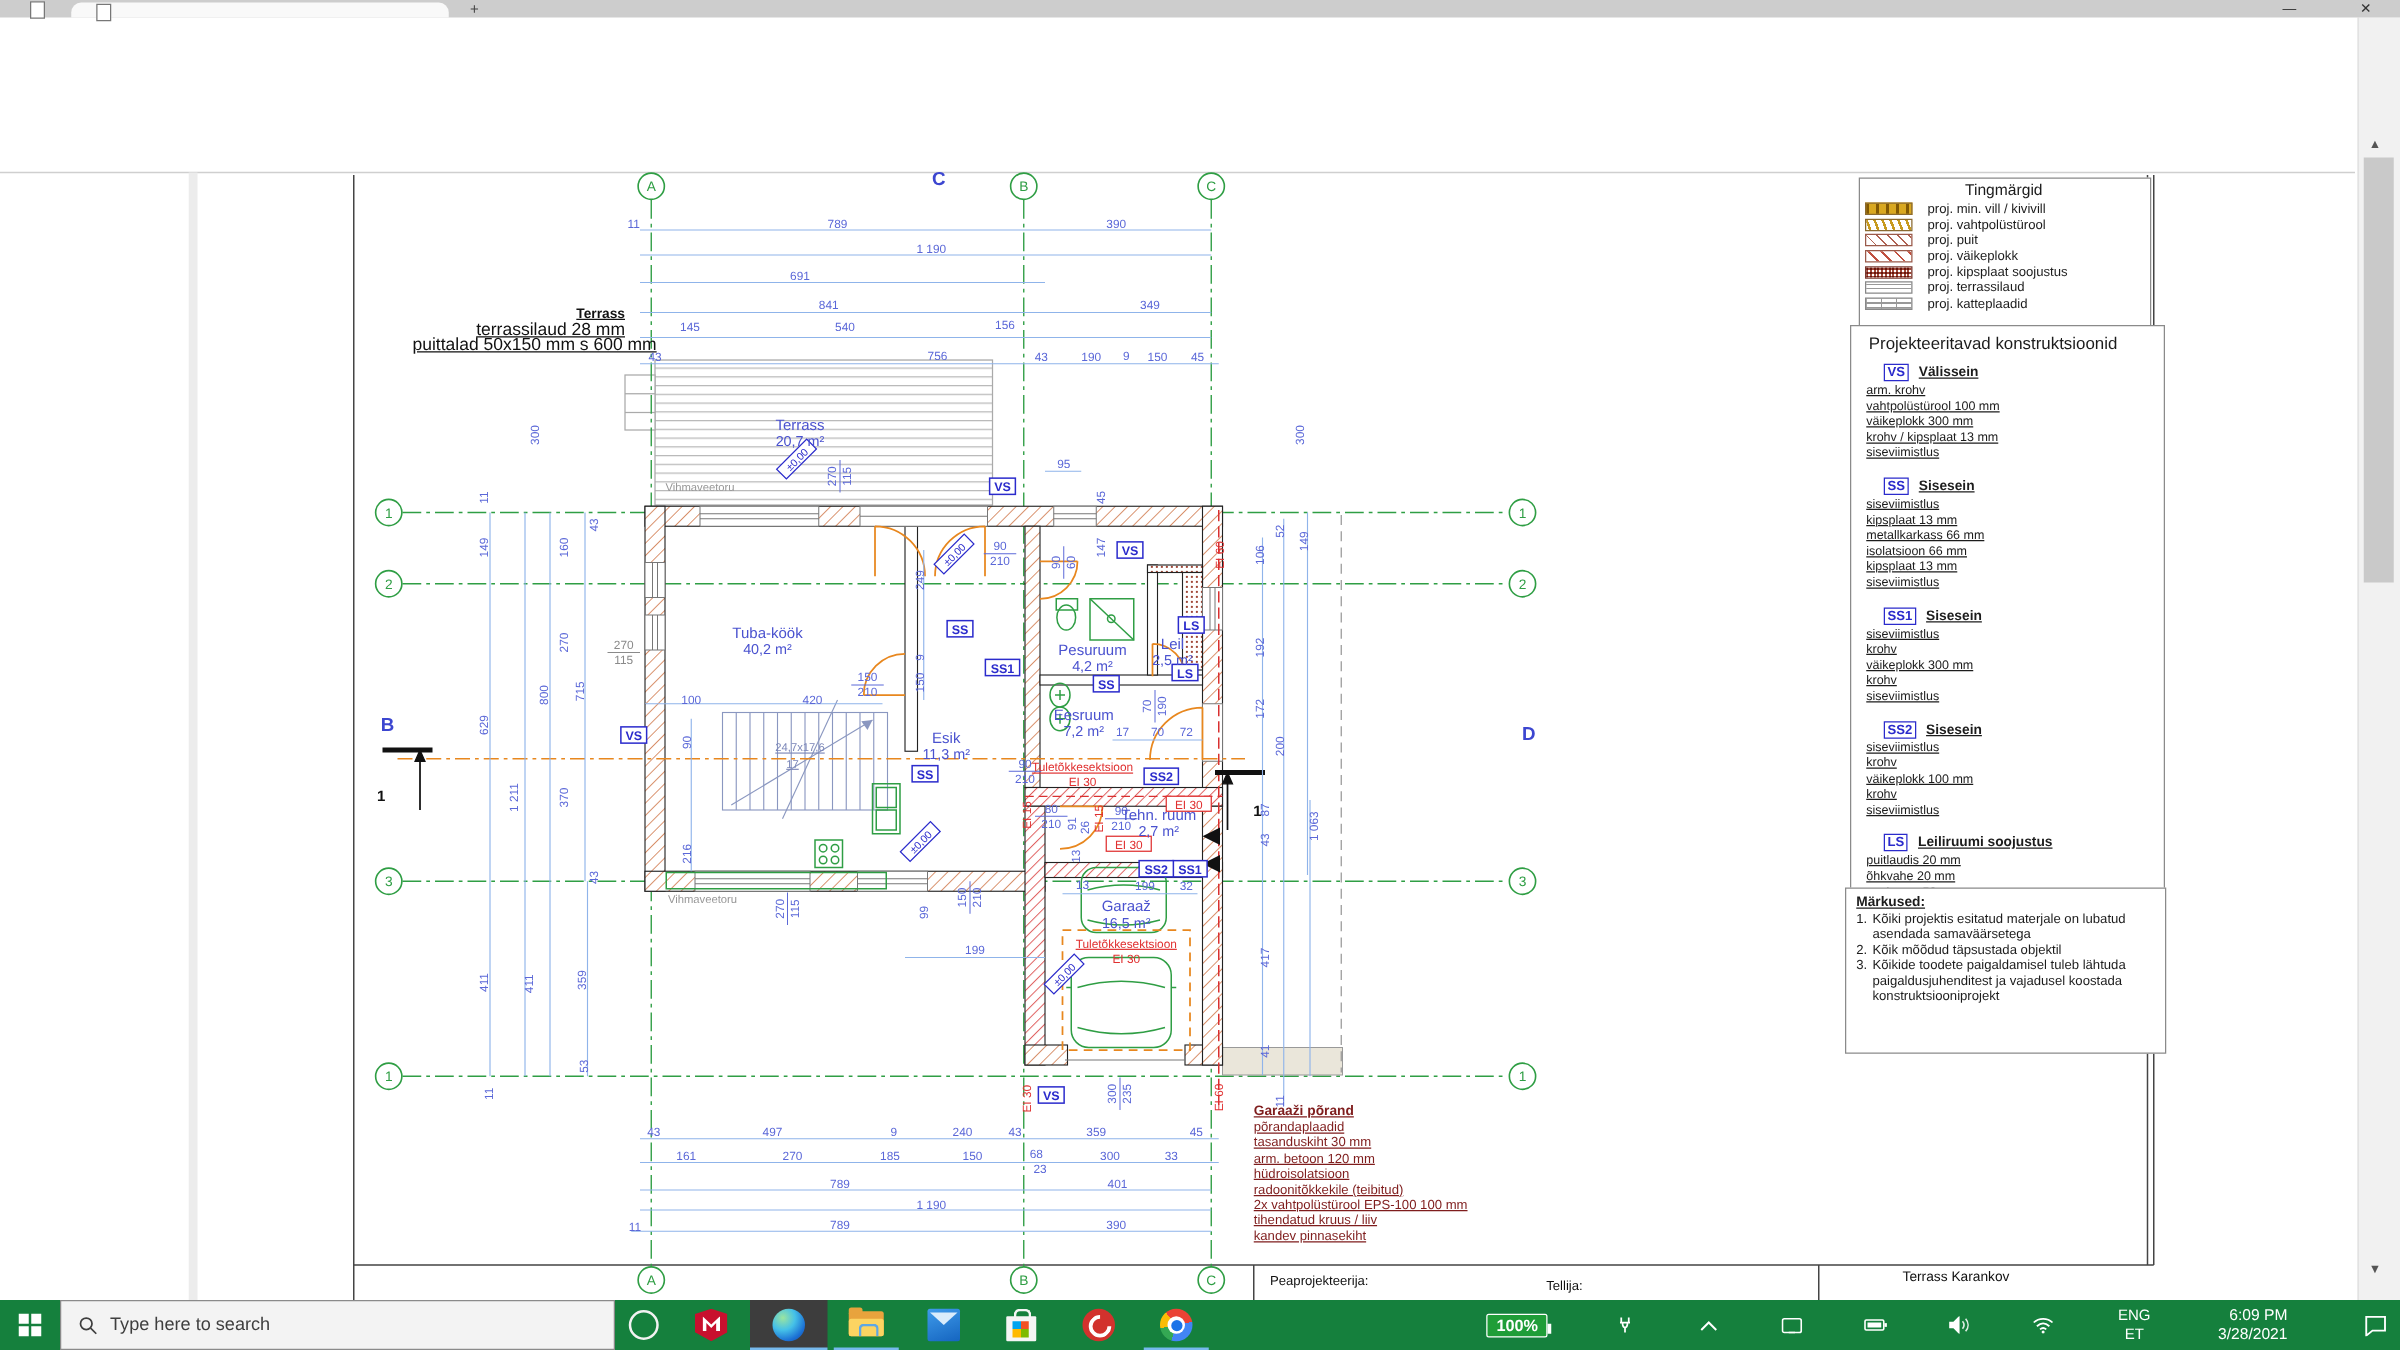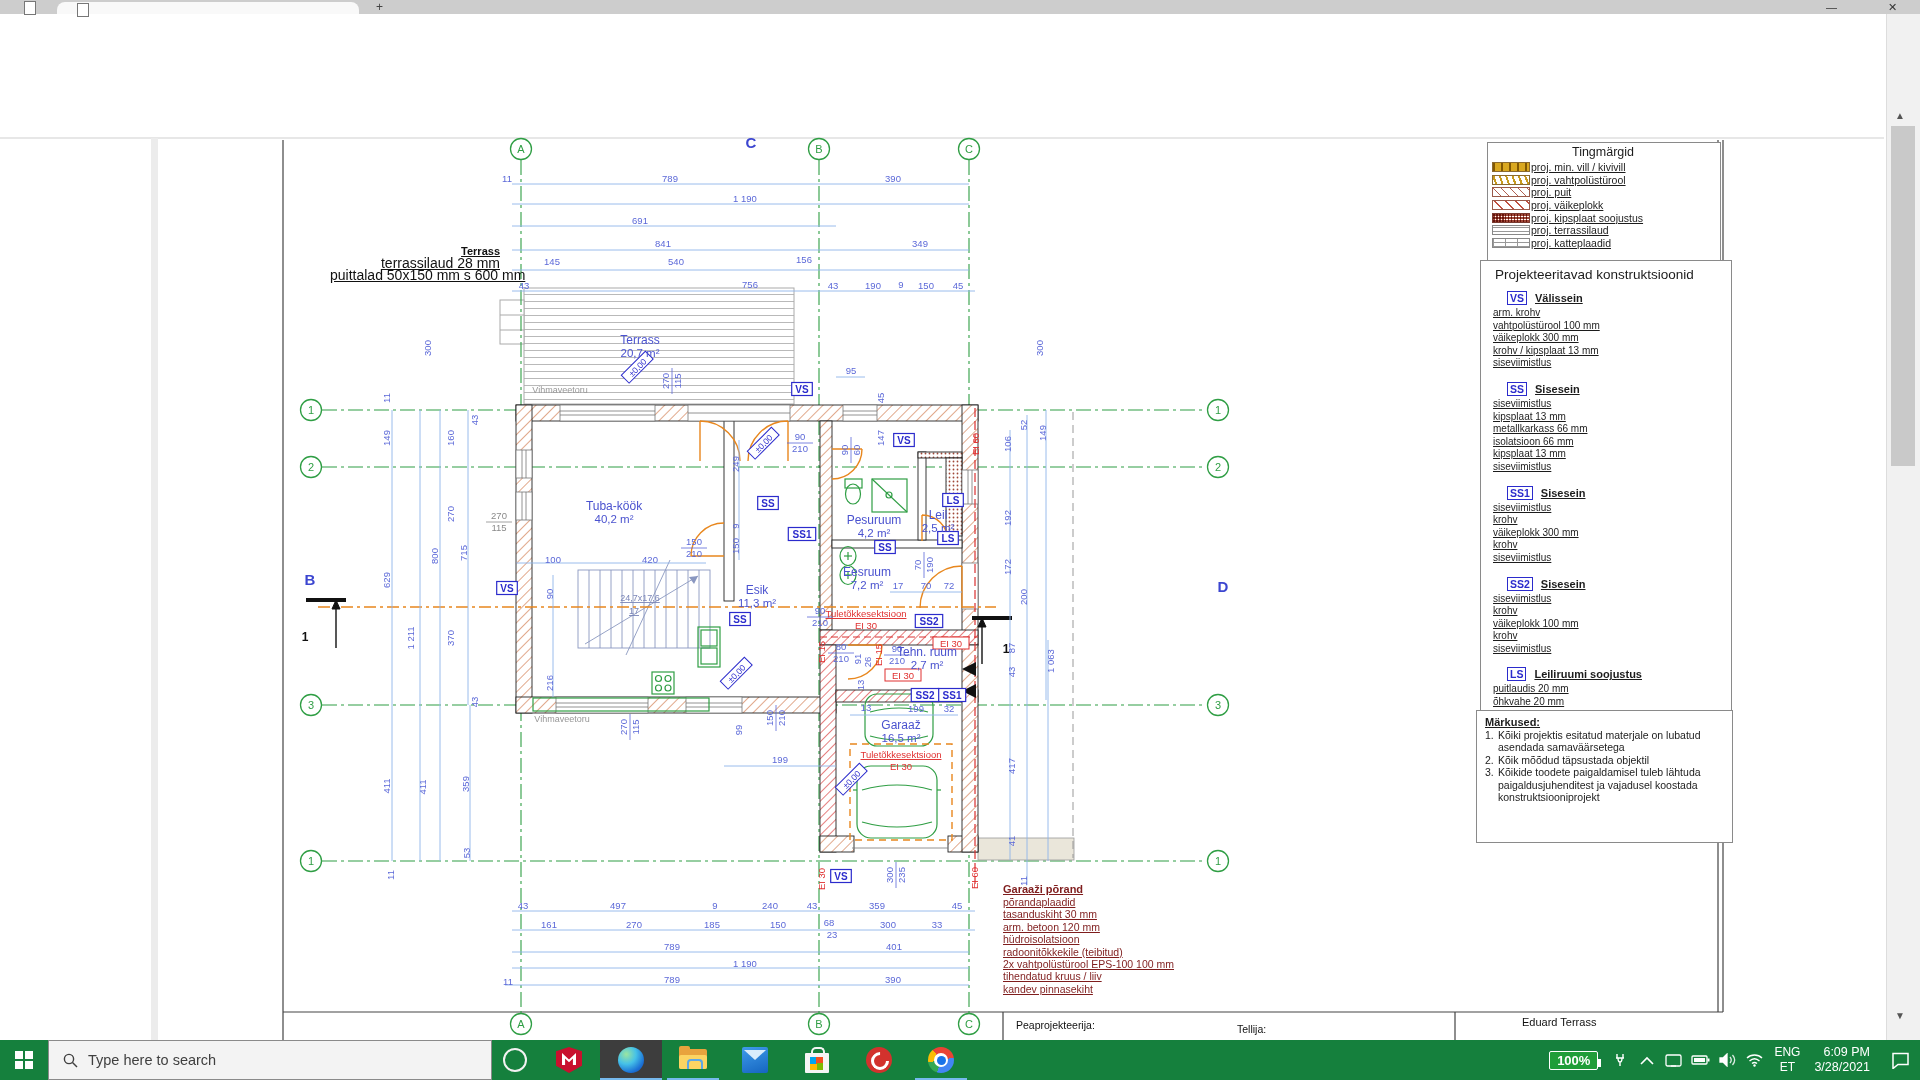--- a/index.html
+++ b/index.html
@@ -17,21 +17,21 @@
     border-left:1px solid #ddd;z-index:25;}
   #scroll-up{position:absolute;left:8px;top:96px;color:#555;font-size:10px;}
   #scroll-down{position:absolute;left:8px;top:996px;color:#555;font-size:10px;}
   #scroll-thumb{position:absolute;left:4px;top:112px;width:24px;height:340px;background:#c9c9c9;}
   
   .panel{position:absolute;background:#fff;border:1px solid #8a8a8a;color:#1c1c1c;z-index:10;}
   #legend{left:1487px;top:142px;width:222px;height:116px;padding:2px 6px 2px 4px;}
   #legend h3{margin:0 0 2px 0;text-align:center;font-size:12.5px;font-weight:normal;}
   .lg-row{display:flex;align-items:center;height:12.6px;}
   .sw{width:36px;height:8px;border:1px solid #8a6a30;flex:none;}
-  .lg-lb{margin-left:1px;font-size:10.5px;white-space:nowrap;text-decoration:underline;}
+  .lg-lb{margin-left:12px;font-size:10.5px;white-space:nowrap;}
   .minvill{background:#d9a821;background-image:repeating-linear-gradient(90deg,rgba(120,80,0,.9) 0 2px,rgba(0,0,0,0) 2px 8px);}
   .vaht{background:repeating-linear-gradient(70deg,#fff 0 2px,#c79a1e 2px 4px,#fff 4px 6px);}
   .puit{border-color:#9a5a4a;background:repeating-linear-gradient(45deg,#fff 0 5px,#b06050 5px 6px);}
   .plokk{border-color:#9a5a4a;background:repeating-linear-gradient(45deg,#fff 0 6px,#c05040 6px 7.5px);}
   .leili{border-color:#7a3a30;background:repeating-linear-gradient(0deg,#a04838 0 1.5px,#fff 1.5px 3px),repeating-linear-gradient(90deg,#a04838 0 1.5px,#fff 1.5px 3px);background-blend-mode:multiply;}
   .terrass{border-color:#888;background:repeating-linear-gradient(0deg,#fff 0 2.5px,#999 2.5px 3.5px);}
   .platen{border-color:#888;background:repeating-linear-gradient(90deg,#999 0 1px,rgba(0,0,0,0) 1px 12px),repeating-linear-gradient(0deg,#999 0 1px,rgba(0,0,0,0) 1px 4px);}
   #constructions{left:1480px;top:260px;width:234px;height:445px;padding:6px 4px 4px 12px;}
   #constructions h3{margin:0 0 6px 2px;font-size:13.5px;font-weight:normal;}
   .cs-sec{margin-bottom:9px;}
@@ -104,21 +104,21 @@
     border:2.5px solid #f5f5f5;border-bottom:none;border-radius:5px 5px 0 0;}
   .ic-store::after{content:"";position:absolute;left:5px;top:4px;width:13px;height:13px;
     background:conic-gradient(#f25022 0 25%,#7fba00 0 50%,#ffb900 0 75%,#00a4ef 0);}
   .ic-ccleaner{background:#d2322d;border-radius:50%;}
   .ic-ccleaner::after{content:"";position:absolute;left:5px;top:5px;width:12px;height:12px;
     border:3px solid #fff;border-right-color:rgba(0,0,0,0);border-radius:50%;transform:rotate(-45deg);}
   .ic-chrome{border-radius:50%;background:conic-gradient(from -40deg,#ea4335 0 33%,#4285f4 0 66%,#34a853 0 83%,#fbbc05 0);}
   .ic-chrome::before{content:"";position:absolute;left:6px;top:6px;width:14px;height:14px;background:#fff;border-radius:50%;}
   .ic-chrome::after{content:"";position:absolute;left:8.5px;top:8.5px;width:9px;height:9px;background:#1a73e8;border-radius:50%;}
   
-  #tray{margin-left:auto;display:flex;align-items:center;height:40px;}
+  #tray{margin-left:auto;display:flex;align-items:center;height:40px;gap:40px;}
   #battery-pill{border:1.5px solid #fff;border-radius:2px;background:#1f9d38;color:#fff;font-weight:bold;
     font-size:13px;padding:1px 7px;margin-right:8px;position:relative;}
   #battery-pill::after{content:"";position:absolute;right:-4px;top:7px;width:3px;height:8px;background:#fff;}
   .tray-ic{width:27px;height:40px;display:flex;align-items:center;justify-content:center;}
   .tray-txt{text-align:center;font-size:12px;line-height:15px;margin:0 6px;}
   #clock{text-align:right;font-size:12.5px;line-height:15px;margin:0 10px 0 8px;}
   #notif{width:40px;height:40px;display:flex;align-items:center;justify-content:center;}
 </style>
 </head>
 <body>
@@ -761,21 +761,21 @@
 </div>
 
 <div id="terrace-note">
   <div class="tn-title">Terrass</div>
   <div class="tn-line">terrassilaud 28 mm</div>
   <div class="tn-line">puittalad 50x150 mm s 600 mm</div>
 </div>
 
 <div class="tb-text" style="left:1016px;top:1019px">Peaprojekteerija:</div>
 <div class="tb-text" style="left:1237px;top:1023px">Tellija:</div>
-<div class="tb-text" style="left:1522px;top:1016px;font-size:11px">Eduard Terrass</div>
+<div class="tb-text" style="left:1522px;top:1016px;font-size:11px">Terrass Karankov</div>
 
 <div id="taskbar">
   <div id="start">
     <div class="winlogo">
         <span></span>
         <span></span>
         <span></span>
         <span></span>
       </div>
   </div>

